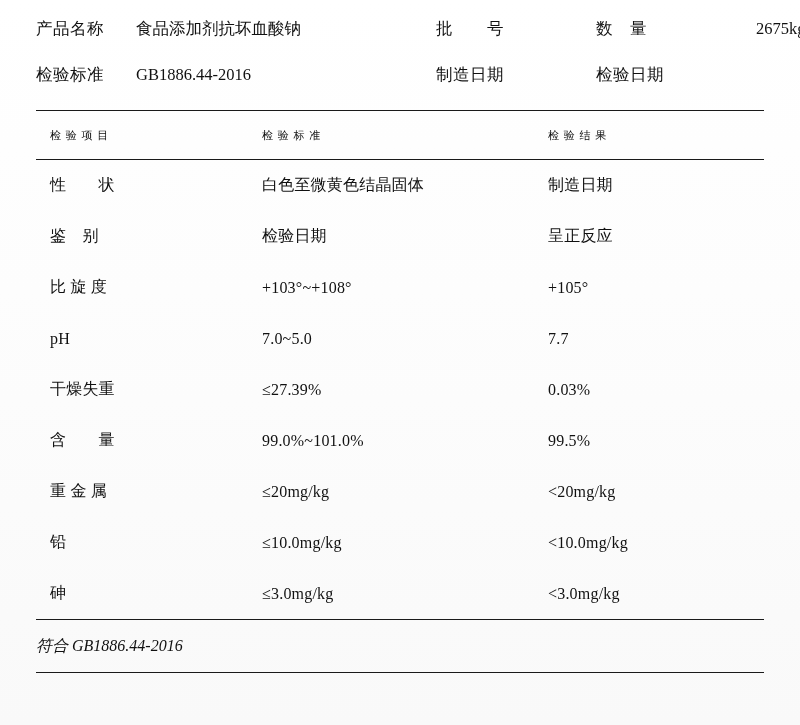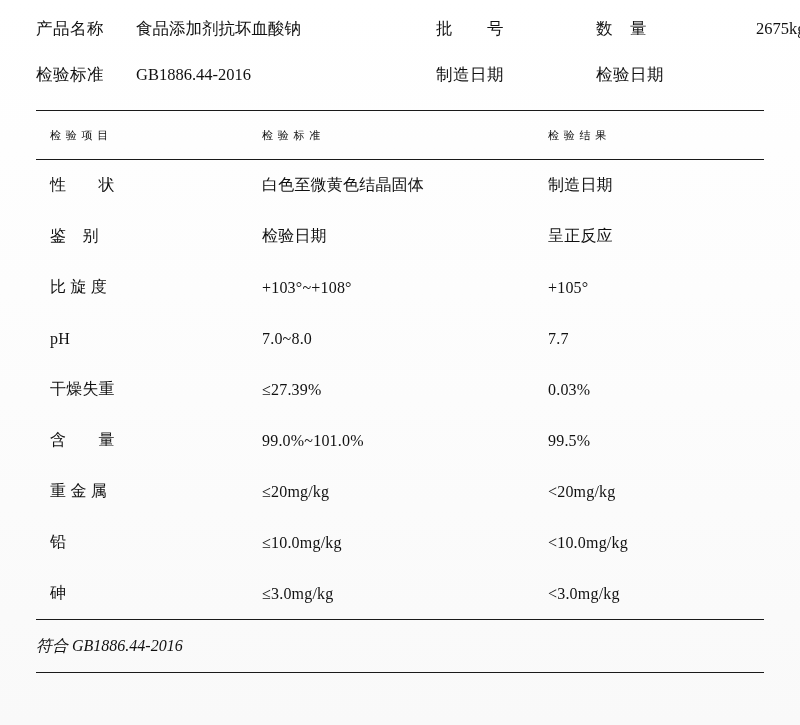--- a/index.html
+++ b/index.html
@@ -164,21 +164,21 @@
         <td class="c2 wide">检验日期</td>
         <td class="c3 wide">呈正反应</td>
       </tr>
       <tr>
         <td class="c1 spaced">比 旋 度</td>
         <td class="c2 wide">+103°~+108°</td>
         <td class="c3 wide">+105°</td>
       </tr>
       <tr>
         <td class="c1 spaced">pH</td>
-        <td class="c2 wide">7.0~8.0</td>
+        <td class="c2 wide">7.0~5.0</td>
         <td class="c3 wide">7.7</td>
       </tr>
       <tr>
         <td class="c1 spaced">干燥失重</td>
         <td class="c2 wide">≤27.39%</td>
         <td class="c3 wide">0.03%</td>
       </tr>
       <tr>
         <td class="c1 spaced">含　　量</td>
         <td class="c2 wide">99.0%~101.0%</td>

